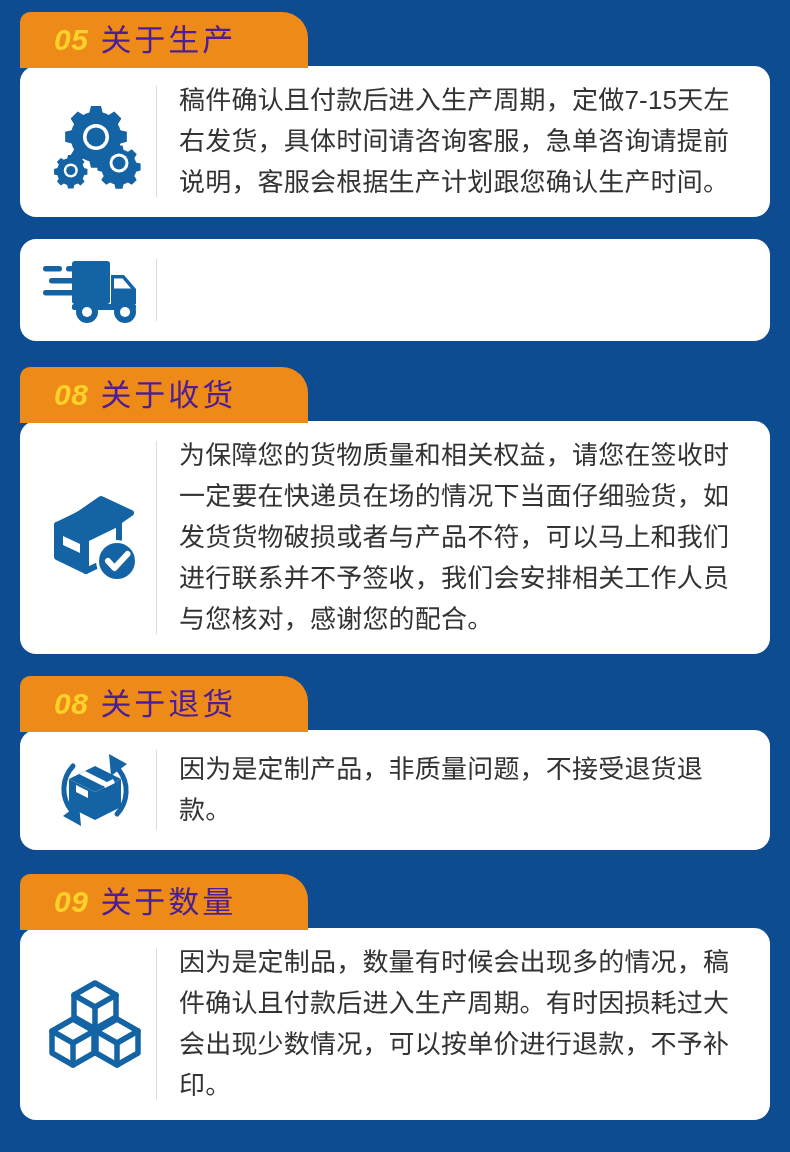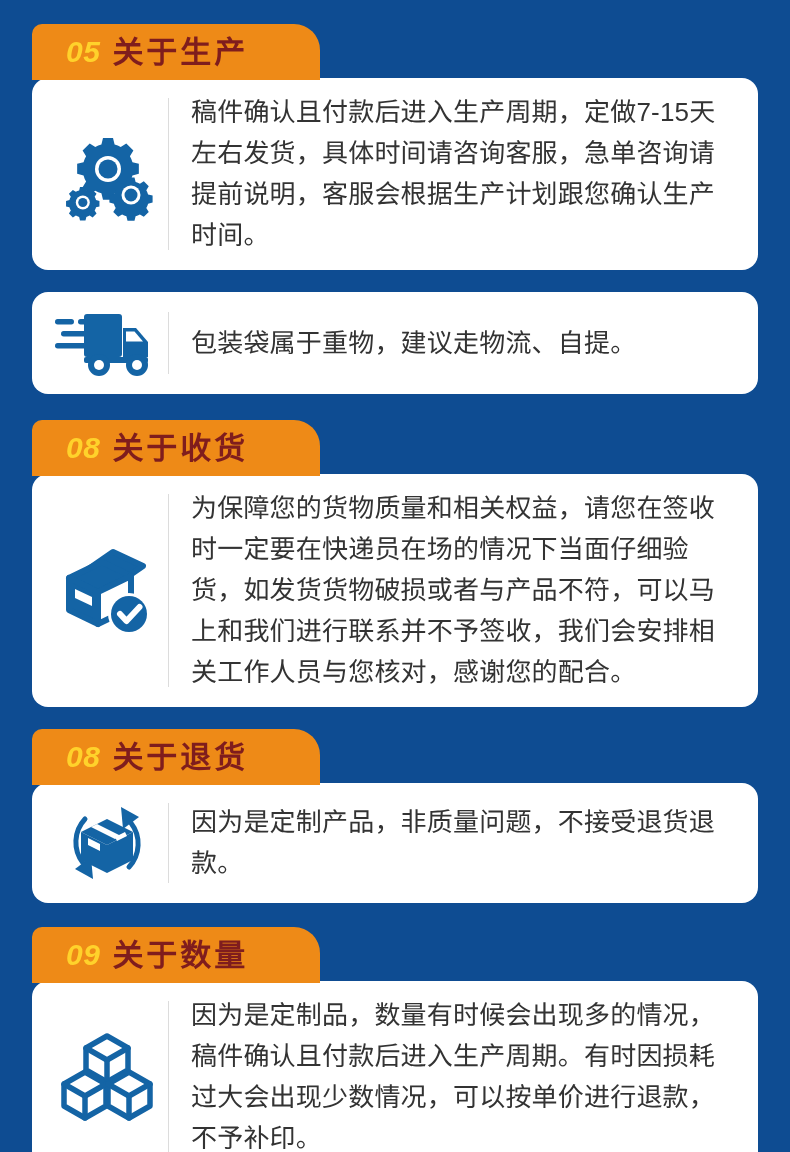--- a/index.html
+++ b/index.html
@@ -13,21 +13,21 @@
     background: #0E4C92;
     font-family: "Liberation Sans", "DejaVu Sans", sans-serif;
     overflow: hidden;
   }
   .page {
     position: relative;
     width: 790px;
     height: 1152px;
     background: #0E4C92;
     box-sizing: border-box;
-    padding: 16px;
+    padding: 4px;
   }
 
   
   .section {
     position: relative;
     margin: 0 16px 0 16px;
   }
 
   .tab {
     position: relative;
@@ -44,23 +44,23 @@
   .tab-num {
     color: #FFD22B;
     font-size: 30px;
     font-weight: bold;
     font-style: italic;
     letter-spacing: 0.5px;
     line-height: 1;
     margin-right: 12px;
   }
   .tab-title {
-    color: #7f1d1d;
+    color: #4c1d95;
     font-size: 31px;
-    font-weight: bold;
+    font-weight: normal;
     line-height: 1;
     letter-spacing: 3px;
   }
 
   .card {
     position: relative;
     background: #FFFFFF;
     border-radius: 16px;
     margin-top: -2px;
     display: flex;
@@ -164,21 +164,20 @@
             <rect x="29" y="51" width="64" height="6" rx="2"></rect>
 
             <circle cx="44" cy="59" r="11"></circle>
             <circle cx="44" cy="59" r="5" fill="#FFFFFF"></circle>
             <circle cx="82" cy="59" r="11"></circle>
             <circle cx="82" cy="59" r="5" fill="#FFFFFF"></circle>
           </g>
         </svg>
       </div>
       <div class="divider"></div>
-      <div class="body-text">包装袋属于重物，建议走物流、自提。</div>
     </div>
   </div>
 
   <div class="sp-2"></div>
 
   <div class="section">
     <div class="tab">
       <span class="tab-num">08</span>
       <span class="tab-title">关于收货</span>
     </div>

